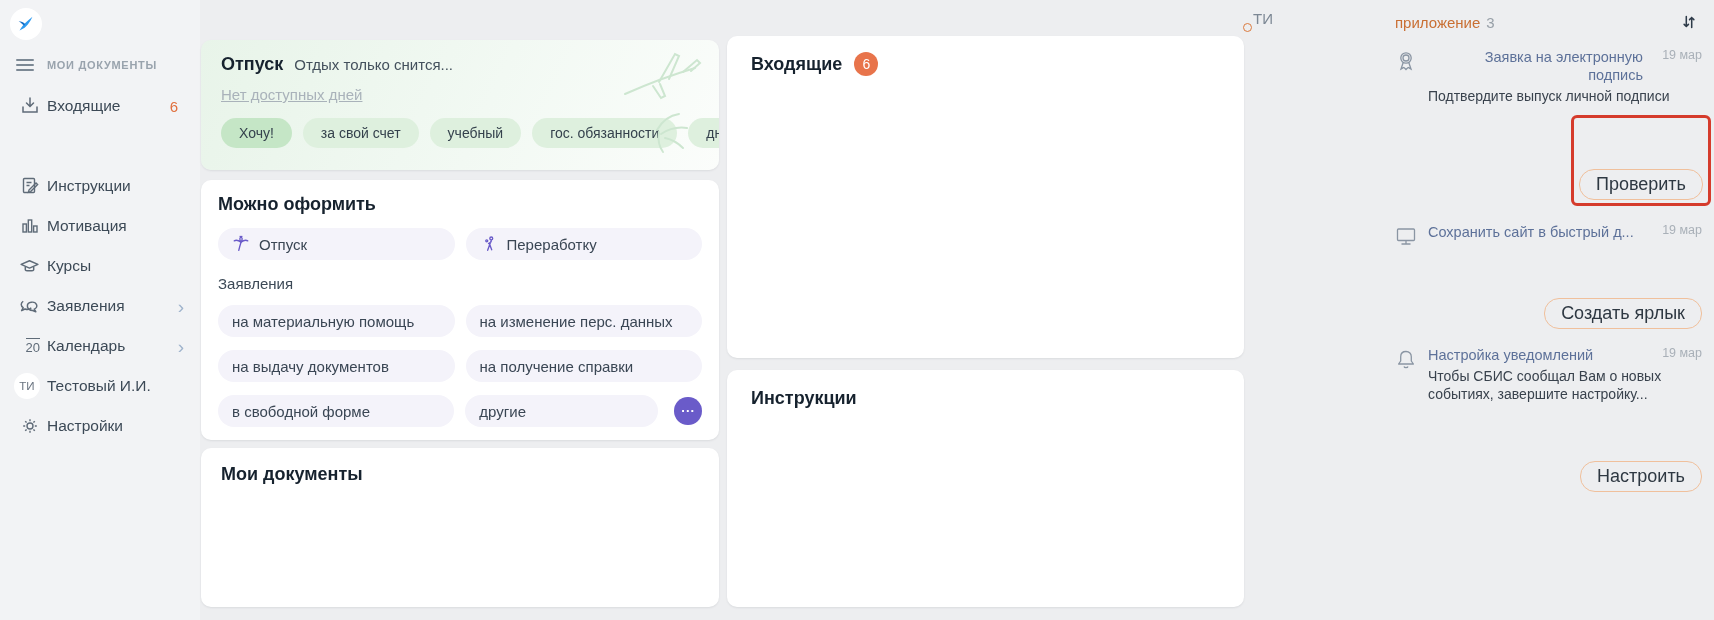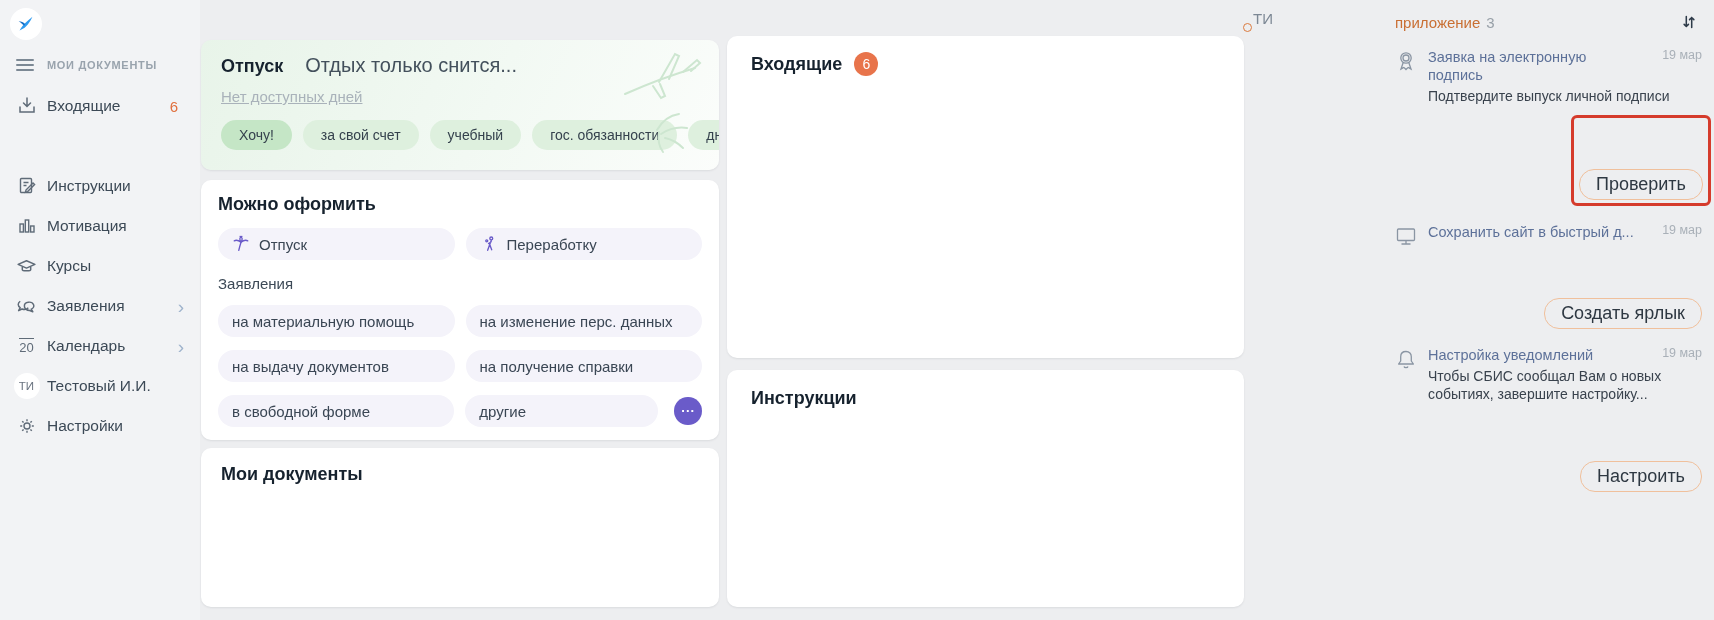--- a/index.html
+++ b/index.html
@@ -6,34 +6,34 @@
   .app{position:relative;width:1714px;height:620px;background:#edeef0;font-family:"Liberation Sans",sans-serif;overflow:hidden;}
 
   
   .sidebar{position:absolute;left:0;top:0;width:200px;height:620px;background:#f2f3f5;}
   .logo{position:absolute;left:10px;top:8px;width:32px;height:32px;border-radius:50%;background:#fff;display:flex;align-items:center;justify-content:center;cursor:pointer;}
   .menurow{position:absolute;left:16px;top:54px;display:flex;align-items:center;gap:13px;}
   .hamb{cursor:pointer;padding:2px 0;}
   .hamb i{display:block;width:18px;height:2px;background:#7c8894;margin:3px 0;border-radius:1px;}
   .shead{font-size:11px;font-weight:bold;color:#99a3ad;letter-spacing:.7px;}
   .srow{position:absolute;left:0;width:200px;height:40px;display:flex;align-items:center;padding-left:13px;box-sizing:border-box;cursor:pointer;}
-  .sico{width:27px;height:26px;display:flex;align-items:center;justify-content:center;color:#5f6b78;flex:0 0 27px;}
+  .sico{width:27px;height:26px;display:flex;align-items:center;justify-content:flex-end;color:#5f6b78;flex:0 0 27px;}
   .slabel{margin-left:7px;font-size:15.5px;color:#3c4956;}
   .sbadge{margin-left:auto;margin-right:22px;color:#e06f3d;font-size:15px;}
   .schev{margin-left:auto;margin-right:16px;color:#9fb3cc;font-size:19px;line-height:1;}
   .cal20{font-size:13px;color:#5f6b78;border-top:1.6px solid #5f6b78;padding-top:1px;}
   .tiava{width:26px;height:26px;border-radius:50%;background:#fff;display:flex;align-items:center;justify-content:center;font-size:11.5px;color:#6a7480;}
 
   
   .card{position:absolute;background:#fff;border-radius:10px;box-shadow:0 1px 2px rgba(80,90,100,.12);box-sizing:border-box;}
   .ctitle{font-size:18px;font-weight:bold;color:#16222e;cursor:pointer;}
 
   .vcard{left:201px;top:40px;width:518px;height:130px;padding:14px 20px;background:linear-gradient(115deg,#e8f4e9 0%,#f2f9f3 55%,#fbfdfb 100%);overflow:hidden;}
   .vtit{display:flex;align-items:baseline;gap:11px;}
-  .vsub{font-size:20px;color:#43505c;margin-left:11px;}
+  .vsub{font-size:15px;color:#43505c;}
   .vstatus{margin-top:11px;font-size:15px;color:#a9b2ba;text-decoration:underline;}
   .vpills{display:flex;gap:11px;margin-top:15px;width:560px;}
   .gpill{height:30px;display:flex;align-items:center;padding:0 18px;border-radius:16px;background:#def0de;font-size:14px;color:#35424d;white-space:nowrap;cursor:pointer;}
   .gpill.strong{background:#c5e6c6;}
   .vplane{position:absolute;right:6px;top:6px;pointer-events:none;}
 
   .acard{left:201px;top:180px;width:518px;height:260px;padding:14px 17px;}
   .lavrow{display:flex;gap:11px;margin-top:13px;}
   .lav{height:32px;display:flex;align-items:center;padding:0 14px;border-radius:16px;background:#f4f3fa;font-size:15px;color:#3a4654;box-sizing:border-box;width:240px;cursor:pointer;}
   .lav .pico{margin-right:9px;display:flex;}
@@ -56,21 +56,21 @@
   
   .npanel{position:absolute;left:1382px;top:0;width:332px;height:620px;padding:13px 12px 0 13px;box-sizing:border-box;}
   .nheader{display:flex;align-items:center;}
   .ntitle{color:#c96f33;font-size:15px;cursor:pointer;}
   .ncount{color:#98a0a8;font-size:15px;margin-left:6px;}
   .sorticon{margin-left:auto;margin-right:4px;cursor:pointer;display:flex;}
   .nitem{display:flex;margin-top:17px;}
   .nico{flex:0 0 26px;color:#7e8b9a;padding-top:2px;}
   .nbody{flex:1;margin-left:7px;}
   .nrow1{display:flex;align-items:flex-start;}
-  .nlink{color:#5d7199;font-size:14.5px;line-height:1.25;cursor:pointer;max-width:215px;}
+  .nlink{color:#5d7199;font-size:14.5px;line-height:1.25;cursor:pointer;max-width:215px;text-align:right;}
   .ndate{margin-left:auto;color:#a9b0b8;font-size:12.5px;padding-left:8px;white-space:nowrap;}
   .ntext{color:#39424d;font-size:14px;line-height:1.32;margin-top:3px;}
   .nactions{display:flex;justify-content:flex-end;margin-top:9px;}
   .nbtn{border:1px solid #f0c09c;border-radius:15px;padding:4px 16px;font-size:18px;color:#2e3842;background:transparent;cursor:pointer;font-family:Liberation Sans, sans-serif;white-space:nowrap;margin-top:48px;}
   .redbox{border:3px solid #d53b2c;border-radius:6px;padding:3px 5px;margin-right:-9px;}
 </style>
 </head>
 <body>
 
 <div class="app">

